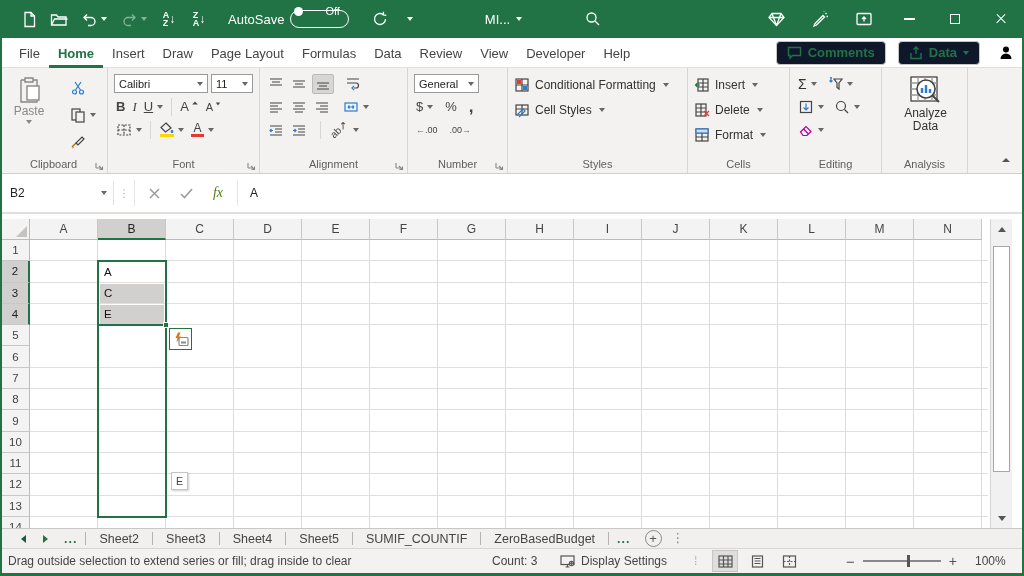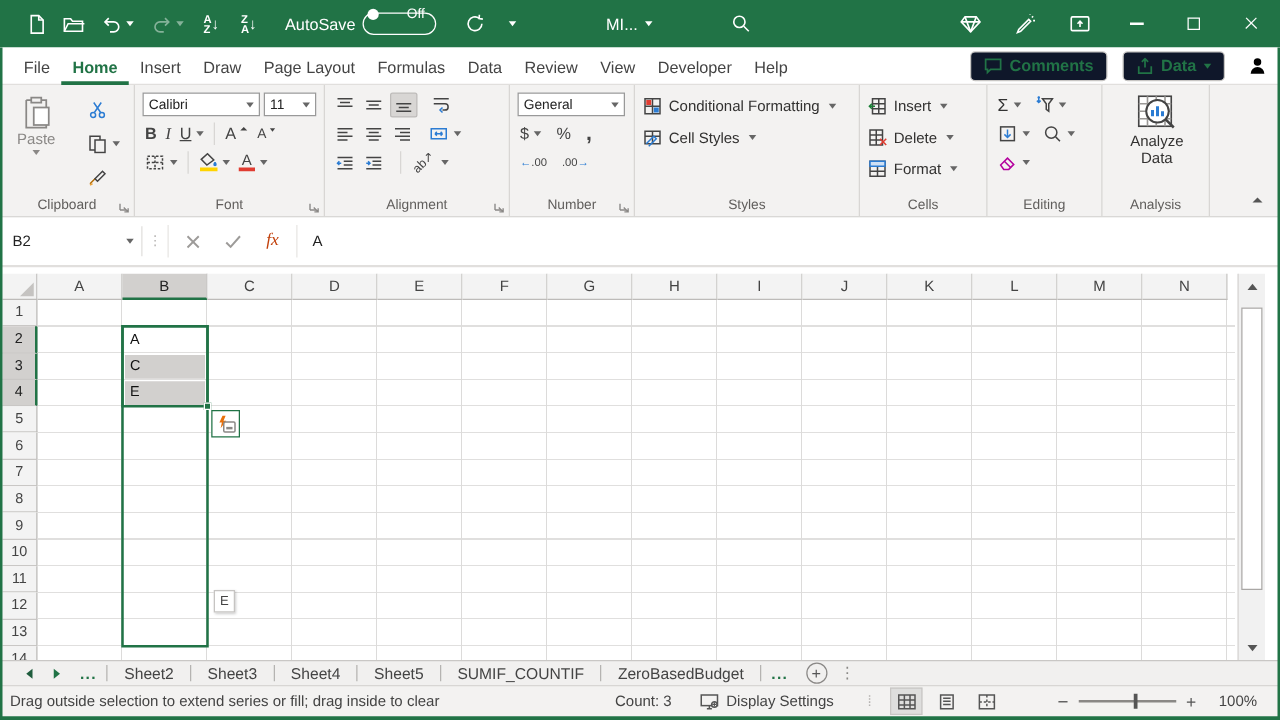--- a/index.html
+++ b/index.html
@@ -49,21 +49,21 @@
   .menuItem { display:flex; align-items:center; gap:5px; height:25px; font-size:12px; color:#323130; white-space:nowrap; }
   .paste { width:46px; display:flex; flex-direction:column; align-items:center; color:#8a8886; font-size:12px; padding-top:4px; }
   .bigbtn { width:62px; display:flex; flex-direction:column; align-items:center; color:#323130; font-size:12px; text-align:center; padding-top:3px; line-height:13px; }
 
   
   .fbar { position:absolute; left:0; top:174px; width:1024px; height:40px; background:#fff; display:flex; align-items:center; border-bottom:2px solid #e1dfdd; padding:6px 4px; }
   .namebox { width:110px; height:24px; display:flex; align-items:center; justify-content:space-between; padding:0 6px; border-right:1px solid #e1dfdd; font-size:12px; color:#222; }
   .fdots { color:#b5b3b1; font-size:11px; letter-spacing:0; width:20px; text-align:center; line-height:5px; }
   .ftools { display:flex; align-items:center; height:26px; border-left:1px solid #e8e6e4; border-right:1px solid #e8e6e4; padding:0 4px; gap:2px; }
   .ftool { width:30px; display:flex; justify-content:center; align-items:center; color:#9d9b99; }
-  .fx { font-style:italic; font-family:"Liberation Serif",serif; font-size:14px; color:#c2410c; }
+  .fx { font-style:italic; font-family:"Liberation Serif",serif; font-size:14px; color:#4d7c0f; }
   .fcontent { flex:1; padding-left:12px; font-size:12px; color:#222; }
 
   
   .grid { position:absolute; left:0; top:214px; width:1024px; height:314px; background:#fff; overflow:hidden; }
   .corner { position:absolute; left:2px; top:5px; width:28px; height:21px; background:#f3f3f3; border-right:1px solid #bdbbb9; border-bottom:1px solid #bdbbb9; }
   .corner:after { content:""; position:absolute; right:2px; bottom:2px; border-left:11px solid transparent; border-bottom:11px solid #c5c3c1; }
   .colheads { position:absolute; left:30px; top:5px; height:21px; display:flex; }
   .colhead { height:21px; border-right:1px solid #c9c7c5; border-bottom:1px solid #bdbbb9; background:#f3f3f3; color:#444; font-size:12px; display:flex; align-items:center; justify-content:center; }
   .colhead.sel { background:#d2d0ce; border-bottom:2px solid #217346; color:#222; }
   .rowheads { position:absolute; left:2px; top:26px; width:28px; }
@@ -434,21 +434,21 @@
     <div class="rg-label">Alignment</div>
     <div class="launcher"><svg width="10" height="10" viewBox="0 0 10 10">
           <path d="M2 2 v5 M2 7 h5"></path>
           <path d="M5 5 l3.5 3.5 M8.5 5.5 v3 h-3"></path>
         </svg></div>
   </div>
 
   <div class="rgroup" style="width:100px">
     <div class="rg-content">
       <div class="rrow">
-        <div class="combo" style="width:86px">
+        <div class="combo" style="width:65px">
           <span>General</span>
             <span class="chev gchev"></span>
         </div>
       </div>
       <div class="rrow" style="gap:8px">
         <div class="rbtn">
             <span style="font-size:13px">$</span>
             <span class="chev gchev"></span>
           </div>
         <div class="rbtn">

